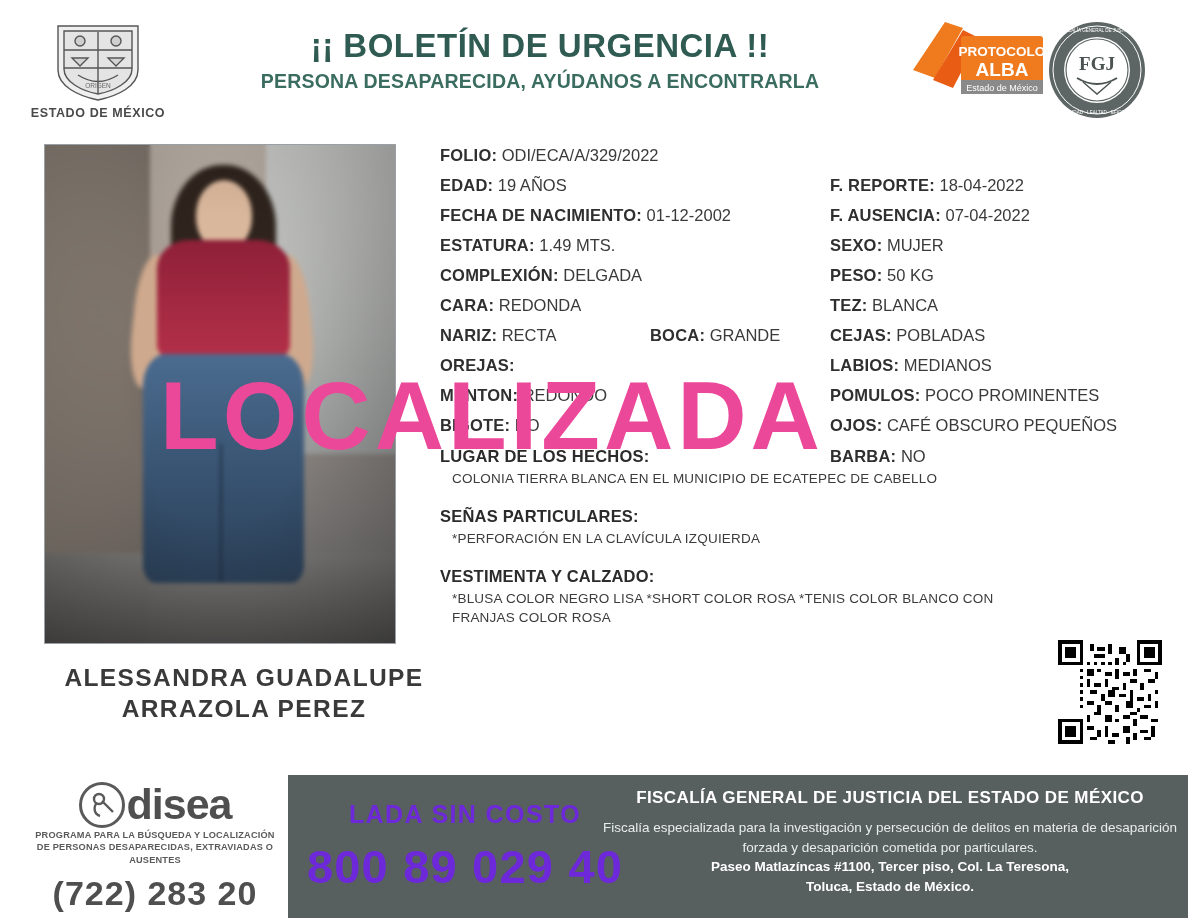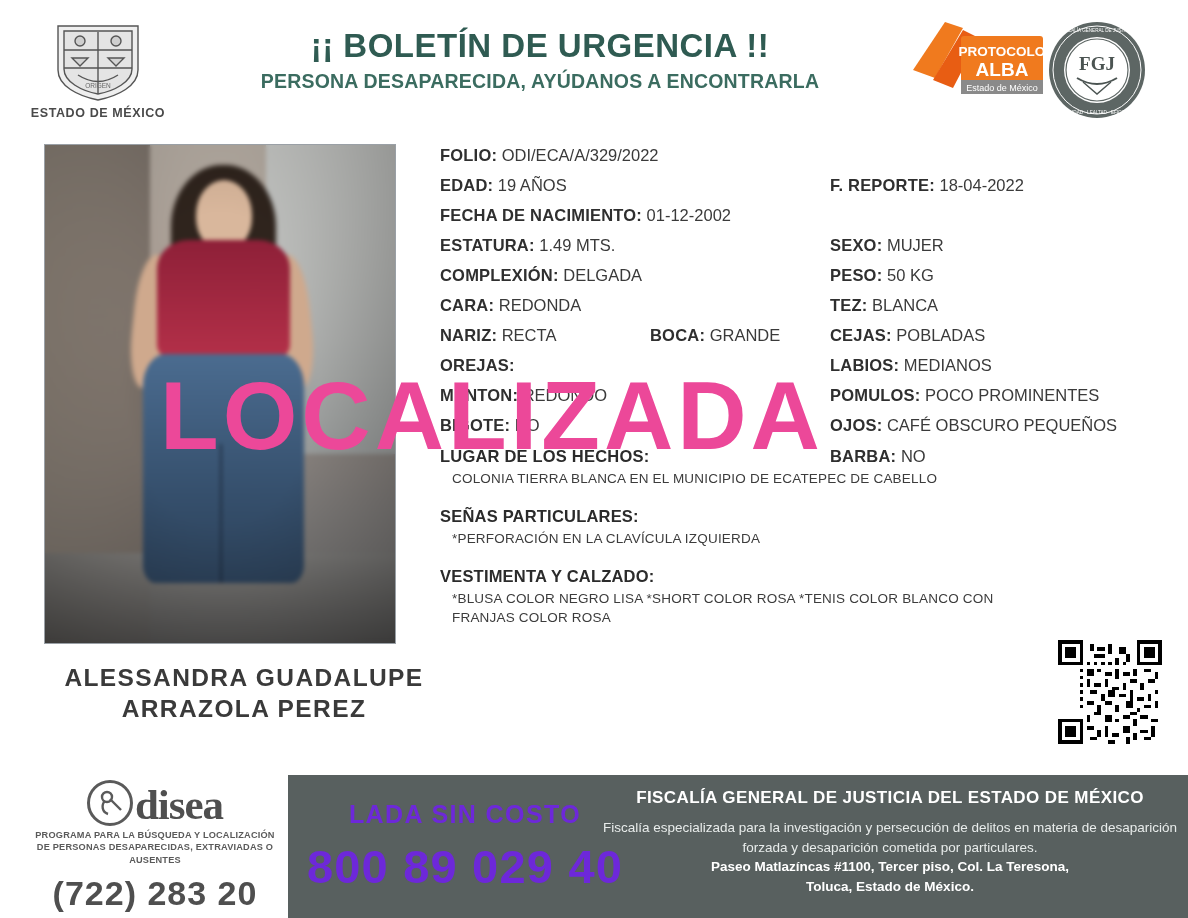--- a/index.html
+++ b/index.html
@@ -244,21 +244,21 @@
   .fgj-line3 { font-size: 13.5px; font-weight: bold; margin-top: 0; line-height: 1.45; }
 
   .disea {
     position: absolute;
     left: 30px; top: 780px;
     width: 250px;
     text-align: center;
   }
   .disea-word {
     font-size: 43px; font-weight: bold; color: #4f4f4f; letter-spacing: -1px;
-    display: flex; justify-content: center; font-family: Liberation Serif, serif;
+    display: flex; align-items: center; justify-content: center;
   }
   .disea-sub {
     font-size: 9.2px; font-weight: bold; color: #5a5a5a; letter-spacing: .2px;
     line-height: 1.35; margin-top: 0;
   }
   .disea-phone {
     font-size: 34px; font-weight: bold; color: #4f4f4f; letter-spacing: 1px; margin-top: 8px;
   }
   .disea-badge {
     width: 46px; height: 46px; border-radius: 50%;
@@ -360,20 +360,24 @@
     <span class="val">19 AÑOS</span>
     <span class="col-r">
       <span class="lbl">F. REPORTE:</span>
       <span class="val">18-04-2022</span>
     </span>
   </div>
 
   <div class="row">
     <span class="lbl">FECHA DE NACIMIENTO:</span>
     <span class="val">01-12-2002</span>
+    <span class="col-r">
+      <span class="lbl">F. AUSENCIA:</span>
+      <span class="val">07-04-2022</span>
+    </span>
   </div>
 
   <div class="row">
     <span class="lbl">ESTATURA:</span>
     <span class="val">1.49 MTS.</span>
     <span class="col-r">
       <span class="lbl">SEXO:</span>
       <span class="val">MUJER</span>
     </span>
   </div>

